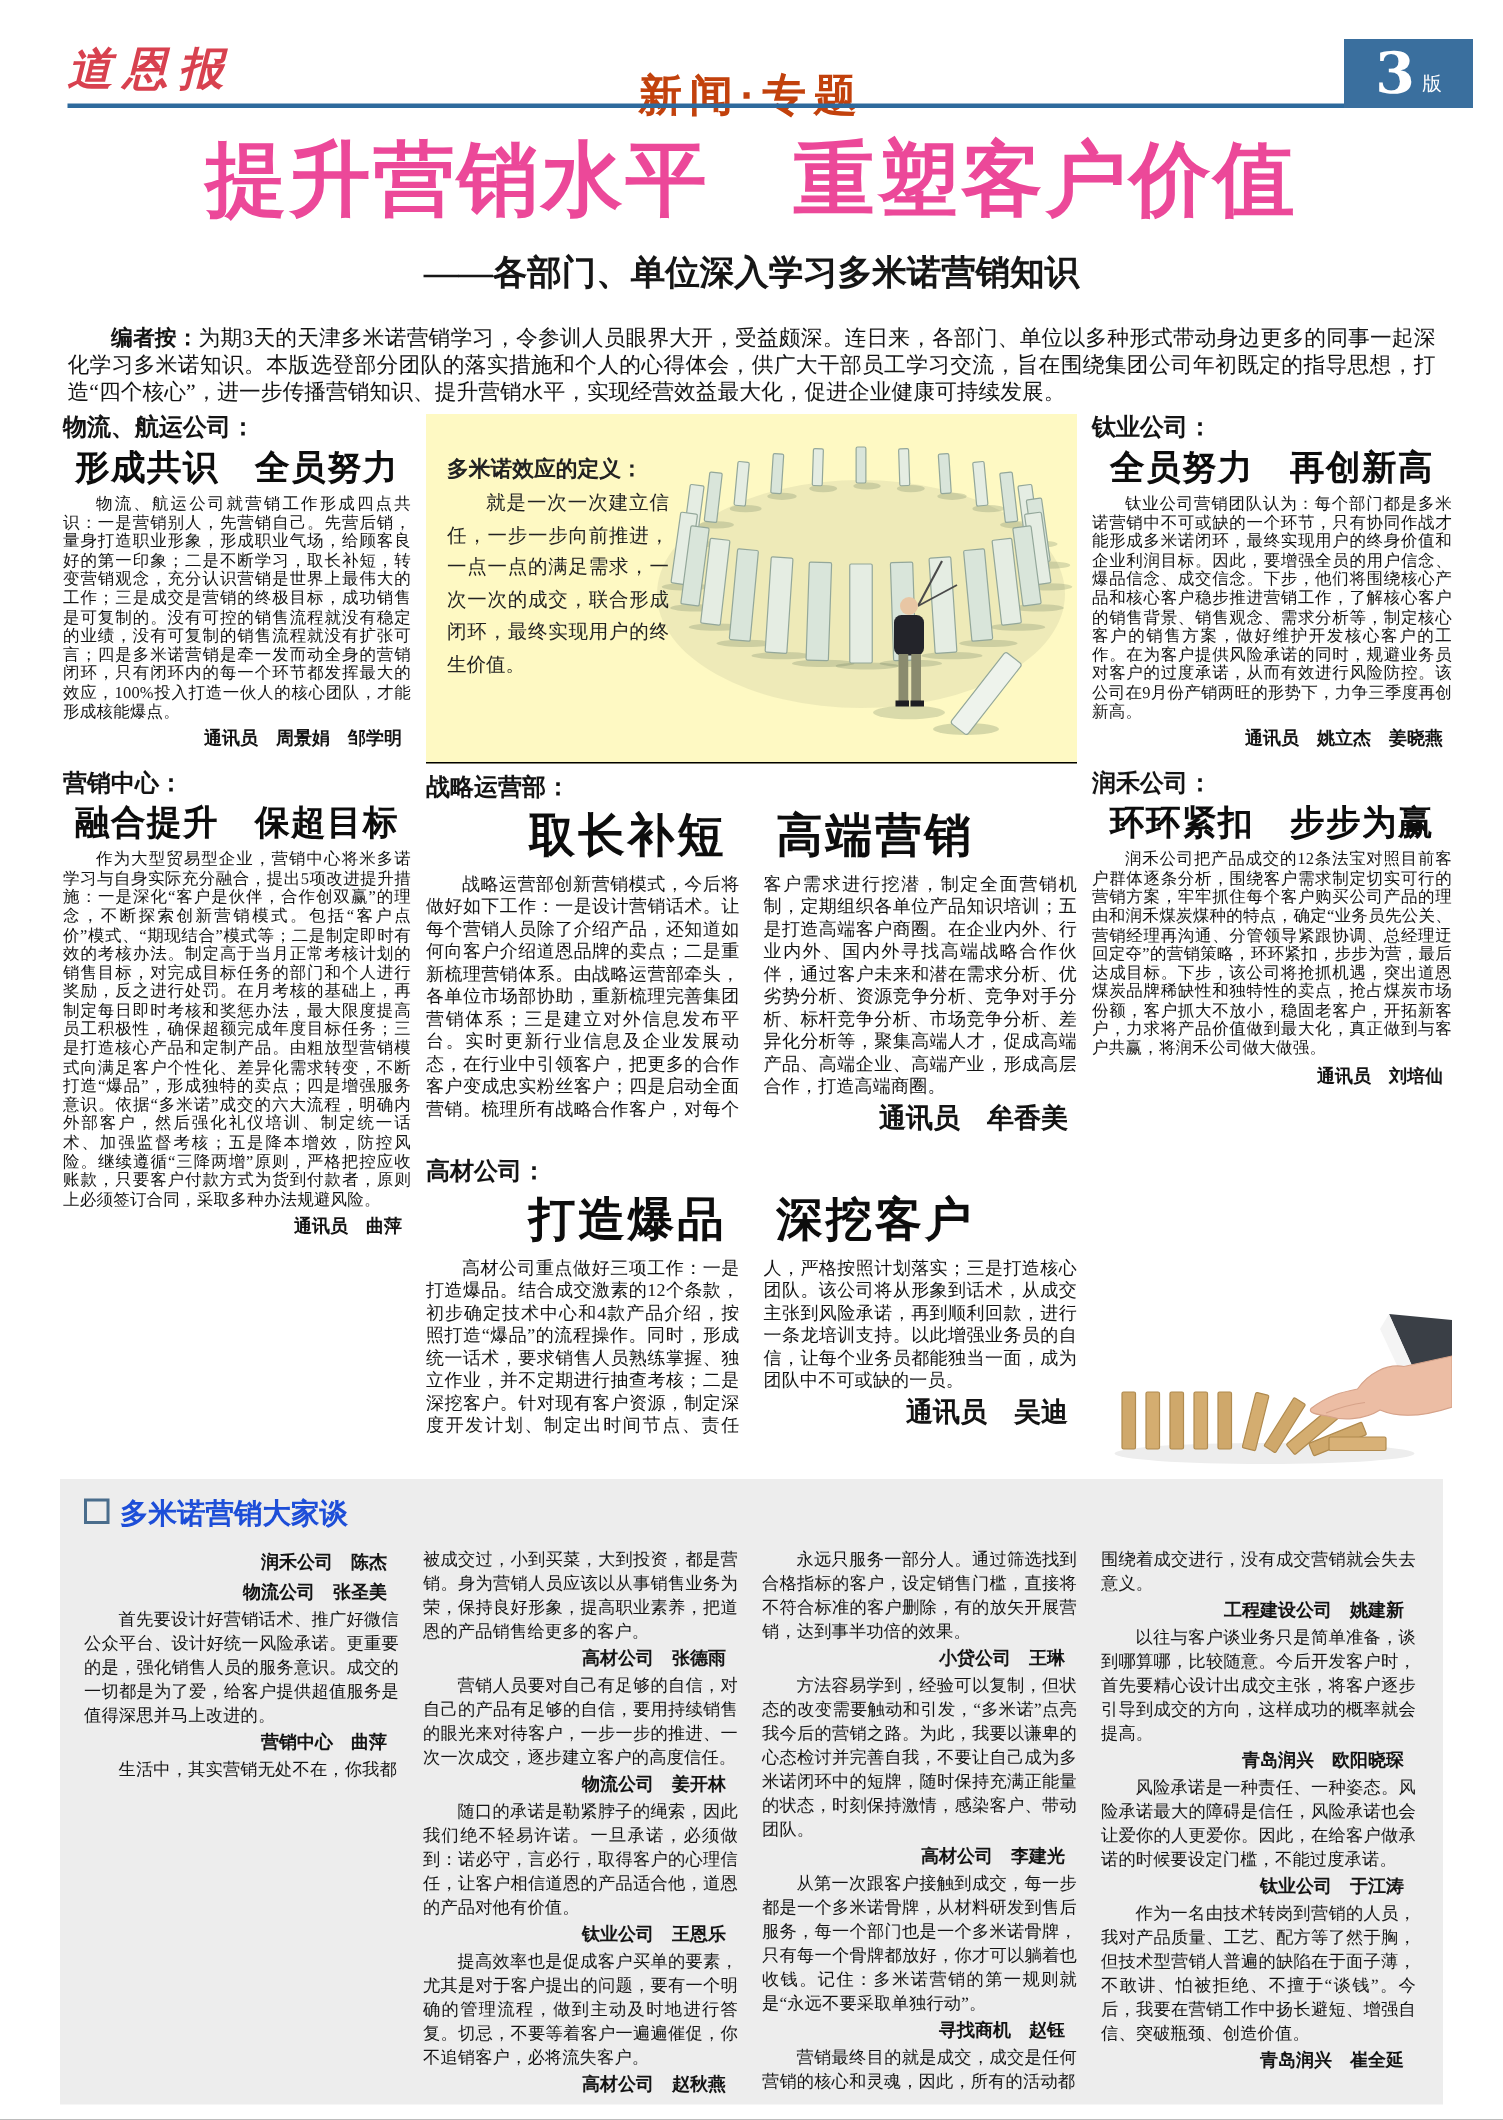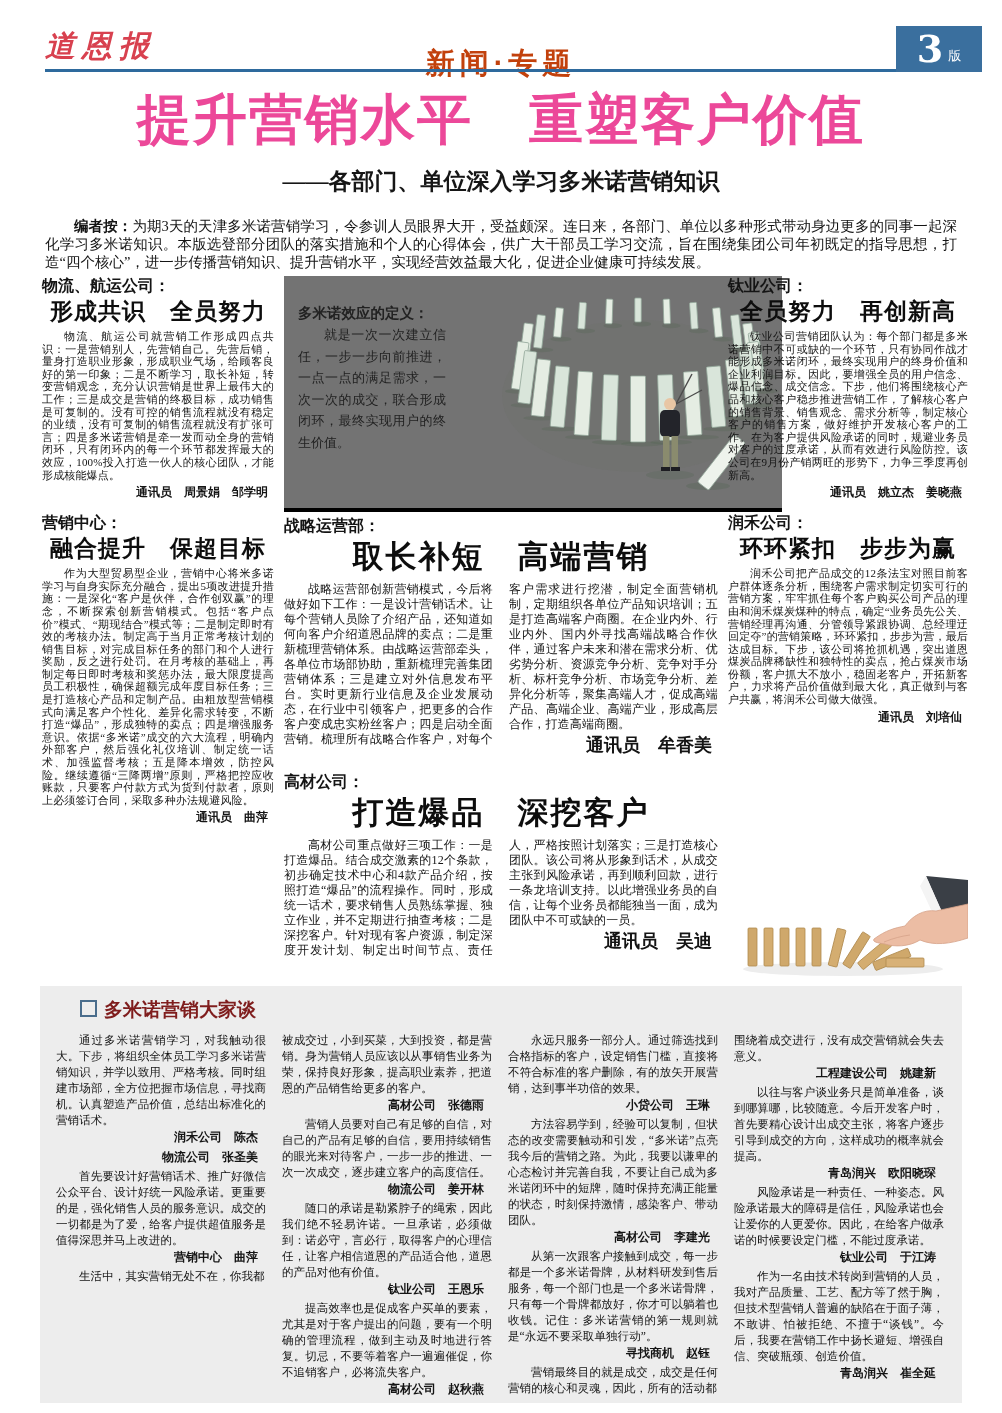--- a/index.html
+++ b/index.html
@@ -45,35 +45,35 @@
   
   .mid{position:absolute;left:284px;width:434px;}
   #strategy{top:516px;}
   #materials{top:772px;}
   .mid .art-title{font-size:31px;line-height:34px;margin:4px 0 8px 0;letter-spacing:2px;}
   .twocol{column-count:2;column-gap:16px;}
   .twocol .art-body{font-size:12px;line-height:15px;}
   .twocol .art-byline{font-size:18px;margin-top:1px;}
 
   
-  .infographic{position:absolute;left:284px;top:276px;width:498px;height:232px;
-               background:#737373;border-bottom:4px solid #000000;overflow:hidden;}
+  .infographic{position:absolute;left:284px;top:276px;width:434px;height:232px;
+               background:#fef9c3;border-bottom:1px solid #000000;overflow:hidden;}
   .info-text{position:absolute;left:14px;top:26px;width:148px;color:#222;}
   .info-title{font-size:14.5px;font-weight:bold;line-height:22px;}
   .info-body{font-size:13px;line-height:21.5px;text-align:justify;text-indent:2em;}
   #ring{position:absolute;right:2px;top:2px;}
 
   
   .photo{position:absolute;left:728px;top:876px;width:240px;height:108px;background:#fff;}
 
   
   .talks{position:absolute;left:40px;top:986px;width:922px;height:417px;background:#ededed;
          box-sizing:border-box;padding:12px 16px;overflow:hidden;}
-  .talks-header{font-size:19px;font-weight:bold;color:#7f1d1d;line-height:24px;
-         font-family:"Liberation Sans","DejaVu Sans",sans-serif;margin-left:24px;}
+  .talks-header{font-size:19px;font-weight:bold;color:#1d4ed8;line-height:24px;
+         font-family:"Liberation Sans","DejaVu Sans",sans-serif;}
   .sq{display:inline-block;width:13px;height:13px;border:2px solid #4a6d8c;margin-right:7px;
          vertical-align:-1px;background:transparent;}
   .talk-cols{display:flex;gap:16px;margin-top:10px;}
   .talk-col{width:210px;}
   .tp{margin:0;font-size:11.5px;line-height:16px;letter-spacing:0.1px;text-align:justify;text-indent:2em;}
   .tp.noindent{text-indent:0;}
   .tby{margin:0 0 2px 0;text-align:right;font-size:12px;font-weight:bold;padding-right:8px;line-height:18px;
        font-family:"Liberation Sans","DejaVu Sans",sans-serif;}
 </style>
 </head>
@@ -230,21 +230,20 @@
     <path d="M146 63 C158 54 167 52 177 50 C184 40 196 33 208 35 L240 28 L240 62 C222 68 206 70 192 64 C181 71 166 71 157 68 C150 67 144 66 146 63 Z" fill="#ecbda4" stroke="#d6a289" stroke-width="0.8"></path>
     <path d="M156 66 C166 62 174 60 182 59" stroke="#d6a289" stroke-width="0.8" fill="none"></path>
   </svg>
 
   <section class="talks">
     <div class="talks-header">
       <span class="sq"></span><span>多米诺营销大家谈</span>
     </div>
     <div class="talk-cols">
       <div class="talk-col">
-        <p class="tp">通过多米诺营销学习，对我触动很大。下步，将组织全体员工学习多米诺营销知识，并学以致用、严格考核。同时组建市场部，全方位把握市场信息，寻找商机。认真塑造产品价值，总结出标准化的营销话术。</p>
         <p class="tby">润禾公司　陈杰</p>
         <p class="tby">物流公司　张圣美</p>
         <p class="tp">首先要设计好营销话术、推广好微信公众平台、设计好统一风险承诺。更重要的是，强化销售人员的服务意识。成交的一切都是为了爱，给客户提供超值服务是值得深思并马上改进的。</p>
         <p class="tby">营销中心　曲萍</p>
         <p class="tp">生活中，其实营销无处不在，你我都</p>
       </div>
       <div class="talk-col">
         <p class="tp noindent">被成交过，小到买菜，大到投资，都是营销。身为营销人员应该以从事销售业务为荣，保持良好形象，提高职业素养，把道恩的产品销售给更多的客户。</p>
         <p class="tby">高材公司　张德雨</p>
         <p class="tp">营销人员要对自己有足够的自信，对自己的产品有足够的自信，要用持续销售的眼光来对待客户，一步一步的推进、一次一次成交，逐步建立客户的高度信任。</p>

